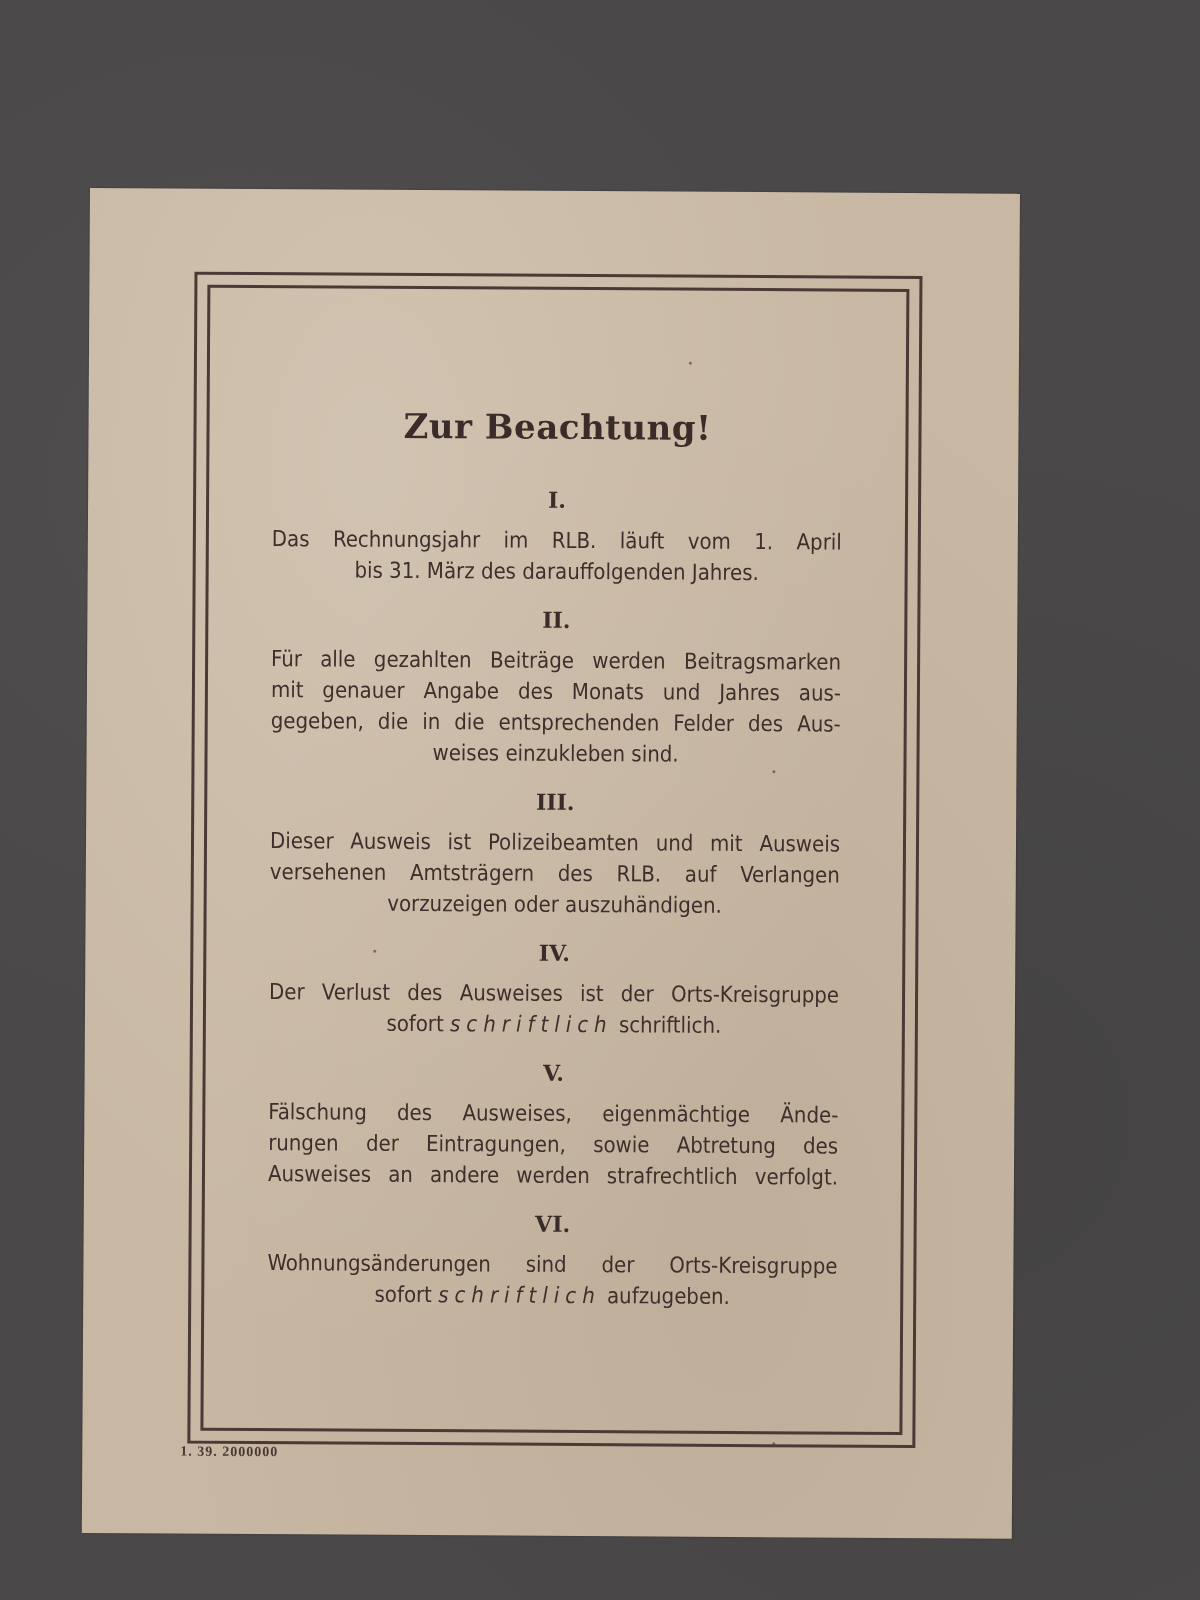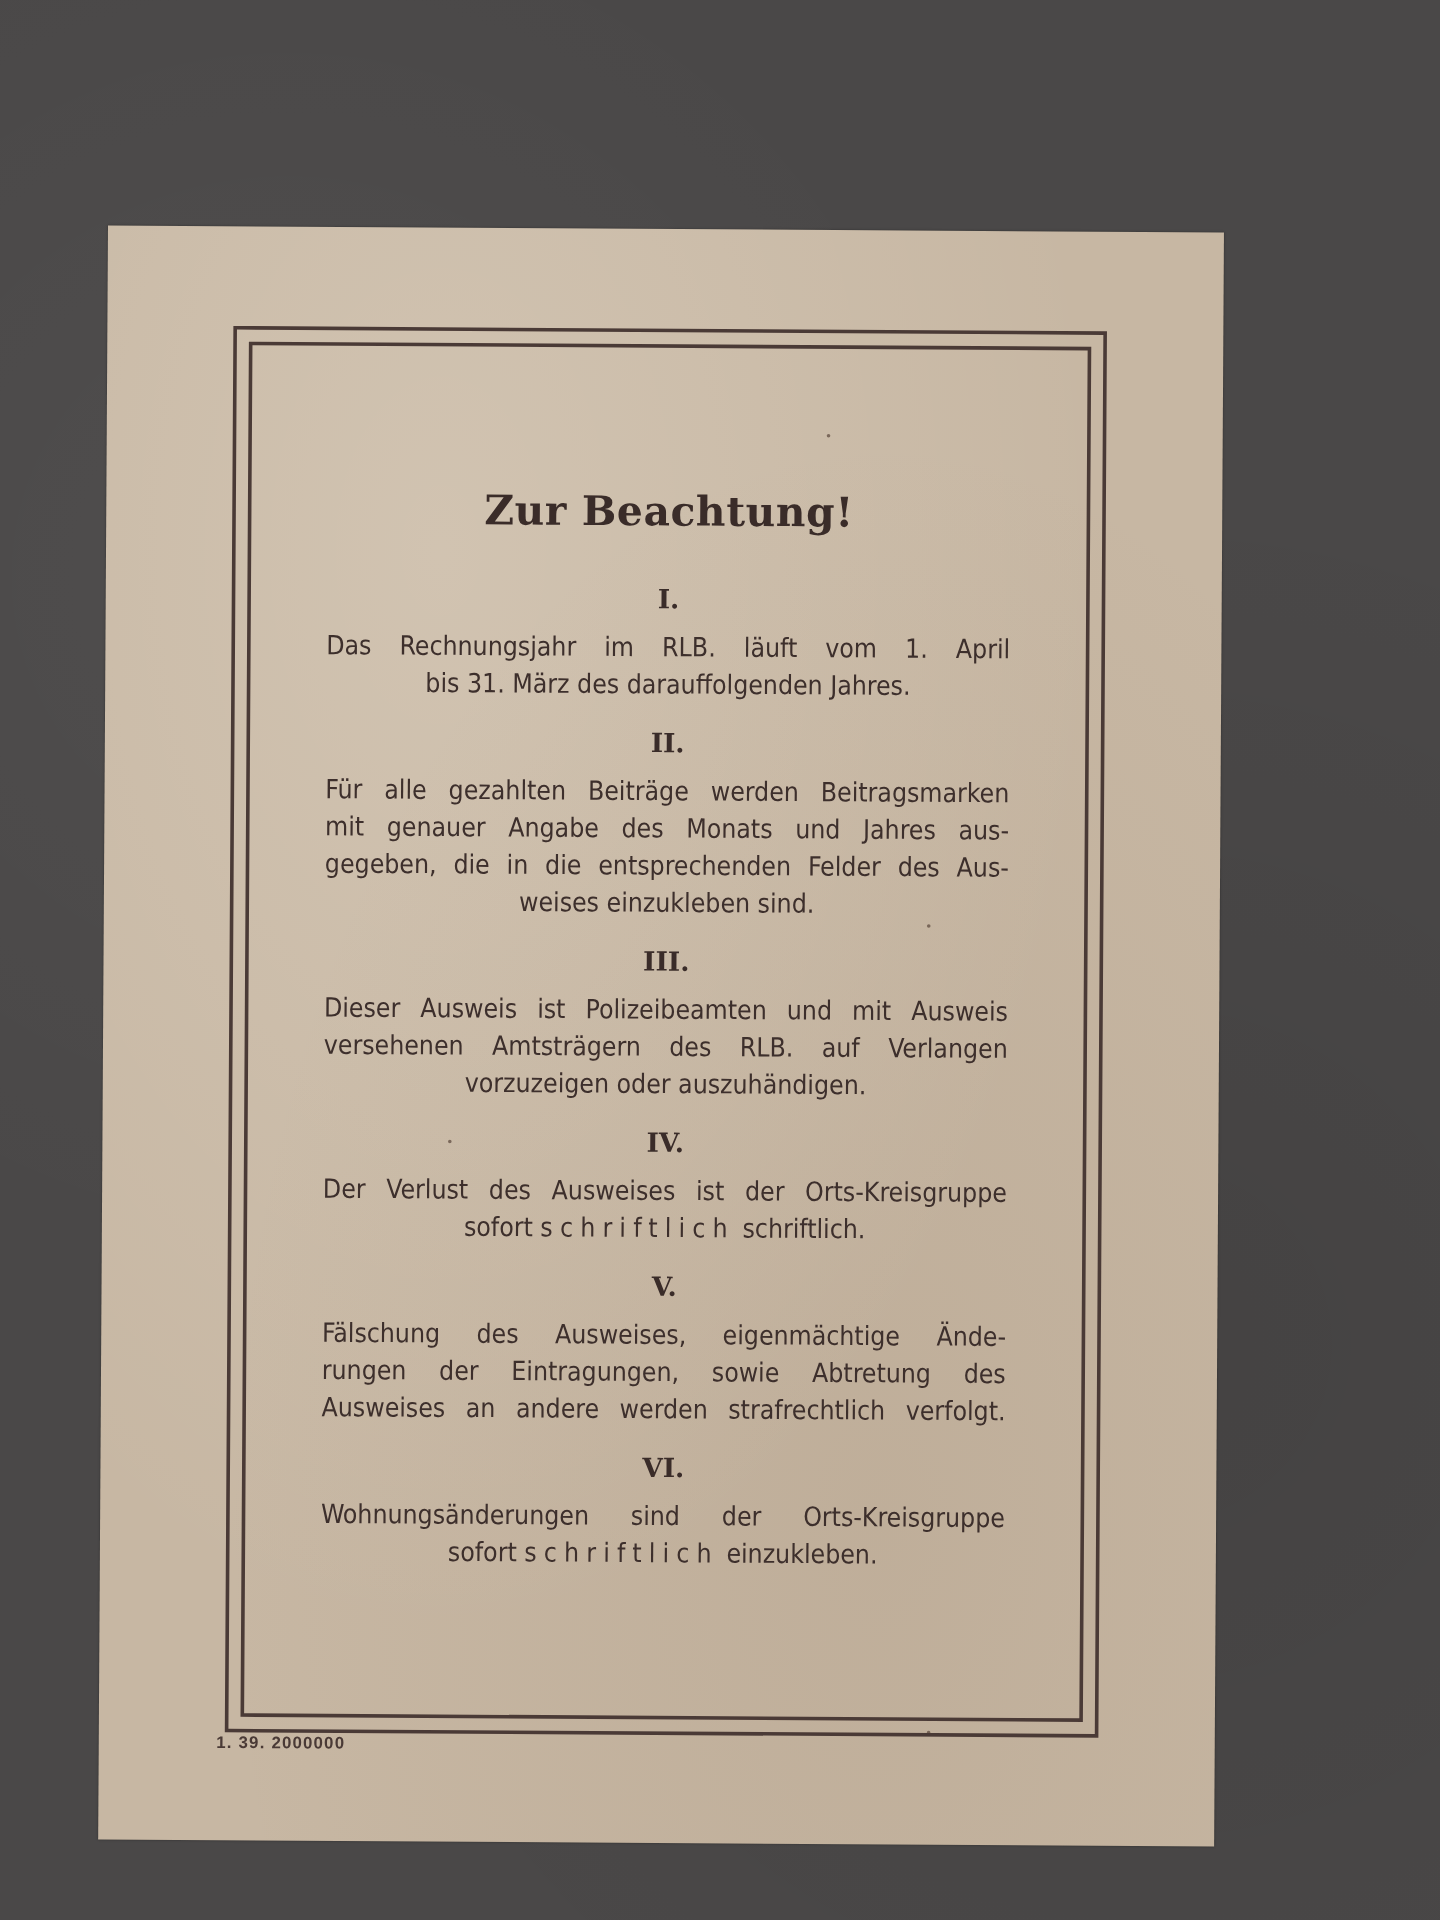--- a/index.html
+++ b/index.html
@@ -86,26 +86,27 @@
     .para.justify .line {
       text-align: justify;
       text-align-last: justify;
     }
     .para.justify .line.last {
       text-align: center;
       text-align-last: center;
     }
     .spaced {
       letter-spacing: 6px;
+      font-style: italic;
     }
     .print-code {
       position: absolute;
       left: 98px;
       top: 1255px;
-      font-family: Liberation Sans, sans-serif;
+      font-family: Liberation Serif, serif;
       font-weight: bold;
       font-size: 14px;
       letter-spacing: 1px;
       color: #4a3a36;
     }
     .speck {
       position: absolute;
       width: 3px;
       height: 3px;
       border-radius: 50%;
@@ -158,19 +159,19 @@
       <div class="numeral">V.</div>
       <div class="para justify">
         <span class="line">Fälschung des Ausweises, eigenmächtige Ände-</span>
         <span class="line">rungen der Eintragungen, sowie Abtretung des</span>
         <span class="line" style="text-align-last:justify;">Ausweises an andere werden strafrechtlich verfolgt.</span>
       </div>
 
       <div class="numeral">VI.</div>
       <div class="para justify">
         <span class="line">Wohnungsänderungen sind der Orts-Kreisgruppe</span>
-        <span class="line last"><span>sofort</span> <span class="spaced">schriftlich</span> <span>einzukleben.</span></span>
+        <span class="line last"><span>sofort</span> <span class="spaced">schriftlich</span> <span>aufzugeben.</span></span>
       </div>
     </div>
   </div>
 
   <div class="print-code">1. 39. 2000000</div>
 </div>
 
 </body></html>

